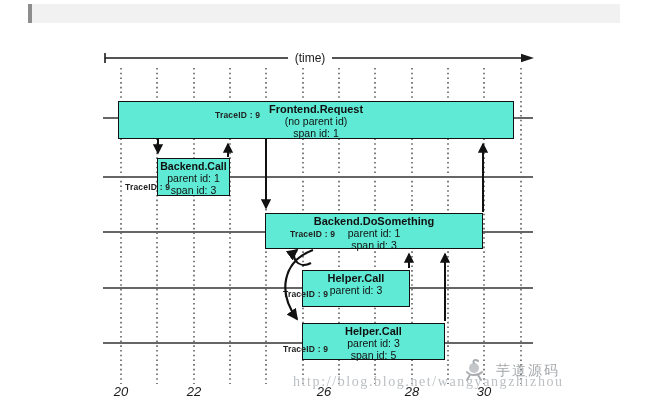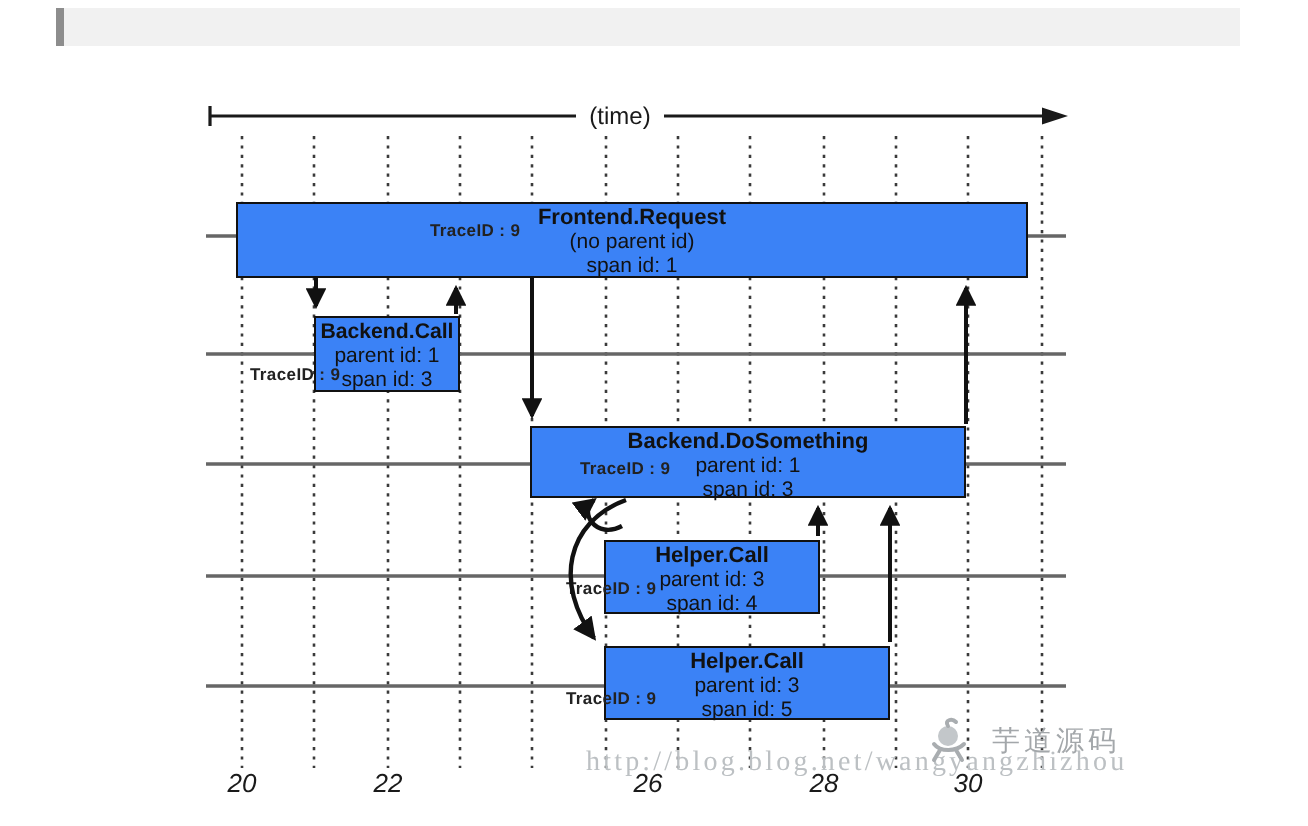--- a/index.html
+++ b/index.html
@@ -10,21 +10,21 @@
   }
   .band{position:absolute;left:28px;top:4px;width:592px;height:19px;background:#f1f1f1;}
   .band-bar{position:absolute;left:0;top:0;width:4px;height:19px;background:#8d8d8d;}
   .layer{position:absolute;left:0;top:0;}
   .z1{z-index:1}.z3{z-index:3}
   .time-label{
     position:absolute;left:288px;top:51px;width:44px;text-align:center;
     font-size:12px;color:#1a1a1a;background:#fff;z-index:2;
   }
   .span-box{
-    position:absolute;background:#3b82f6;border:1.6px solid #111;
+    position:absolute;background:#5eead4;border:1.6px solid #111;
     box-sizing:border-box;text-align:center;z-index:2;
     padding-top:1px;line-height:12.2px;color:#111;
   }
   .span-title{font-weight:bold;font-size:11px;}
   .span-detail{font-size:10.5px;}
   .trace-label{
     position:absolute;font-size:8.5px;font-weight:bold;color:#222;
     white-space:nowrap;z-index:2;letter-spacing:.2px;
   }
   .tick-label{
@@ -101,21 +101,20 @@
   <div class="span-detail">span id: 3</div>
 </div>
 <div class="span-box" style="left:265px;top:213px;width:218px;height:36px;">
   <div class="span-title">Backend.DoSomething</div>
   <div class="span-detail">parent id: 1</div>
   <div class="span-detail">span id: 3</div>
 </div>
 <div class="span-box" style="left:302px;top:270px;width:108px;height:37px;">
   <div class="span-title">Helper.Call</div>
   <div class="span-detail">parent id: 3</div>
-  <div class="span-detail">span id: 4</div>
 </div>
 <div class="span-box" style="left:302px;top:323px;width:143px;height:37px;">
   <div class="span-title">Helper.Call</div>
   <div class="span-detail">parent id: 3</div>
   <div class="span-detail">span id: 5</div>
 </div>
 
 <div class="trace-label" style="left:215px;top:110px;">TraceID : 9</div>
 <div class="trace-label" style="left:125px;top:182px;">TraceID : 9</div>
 <div class="trace-label" style="left:290px;top:229px;">TraceID : 9</div>

